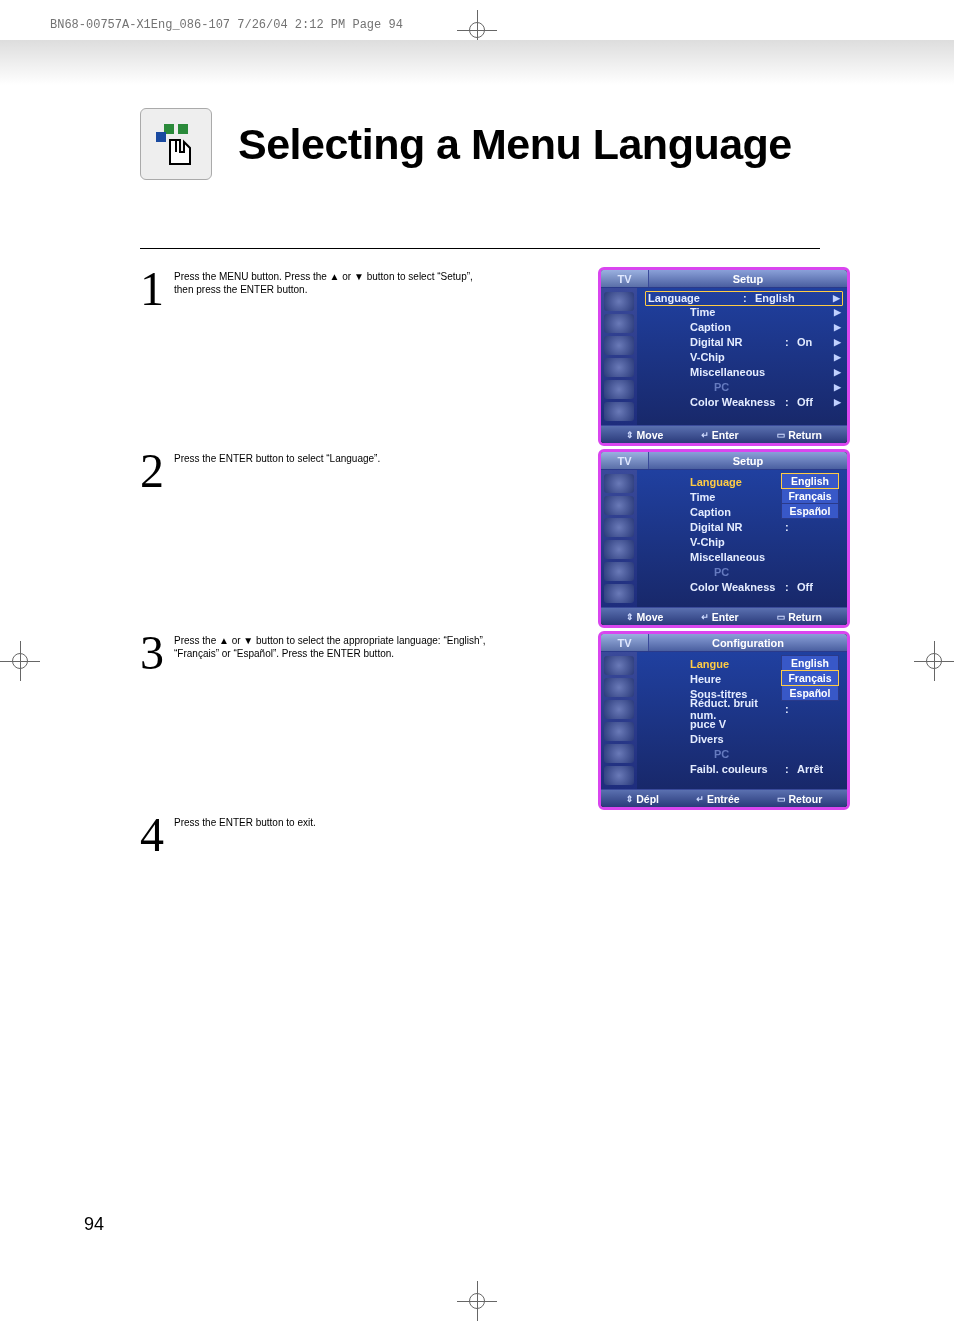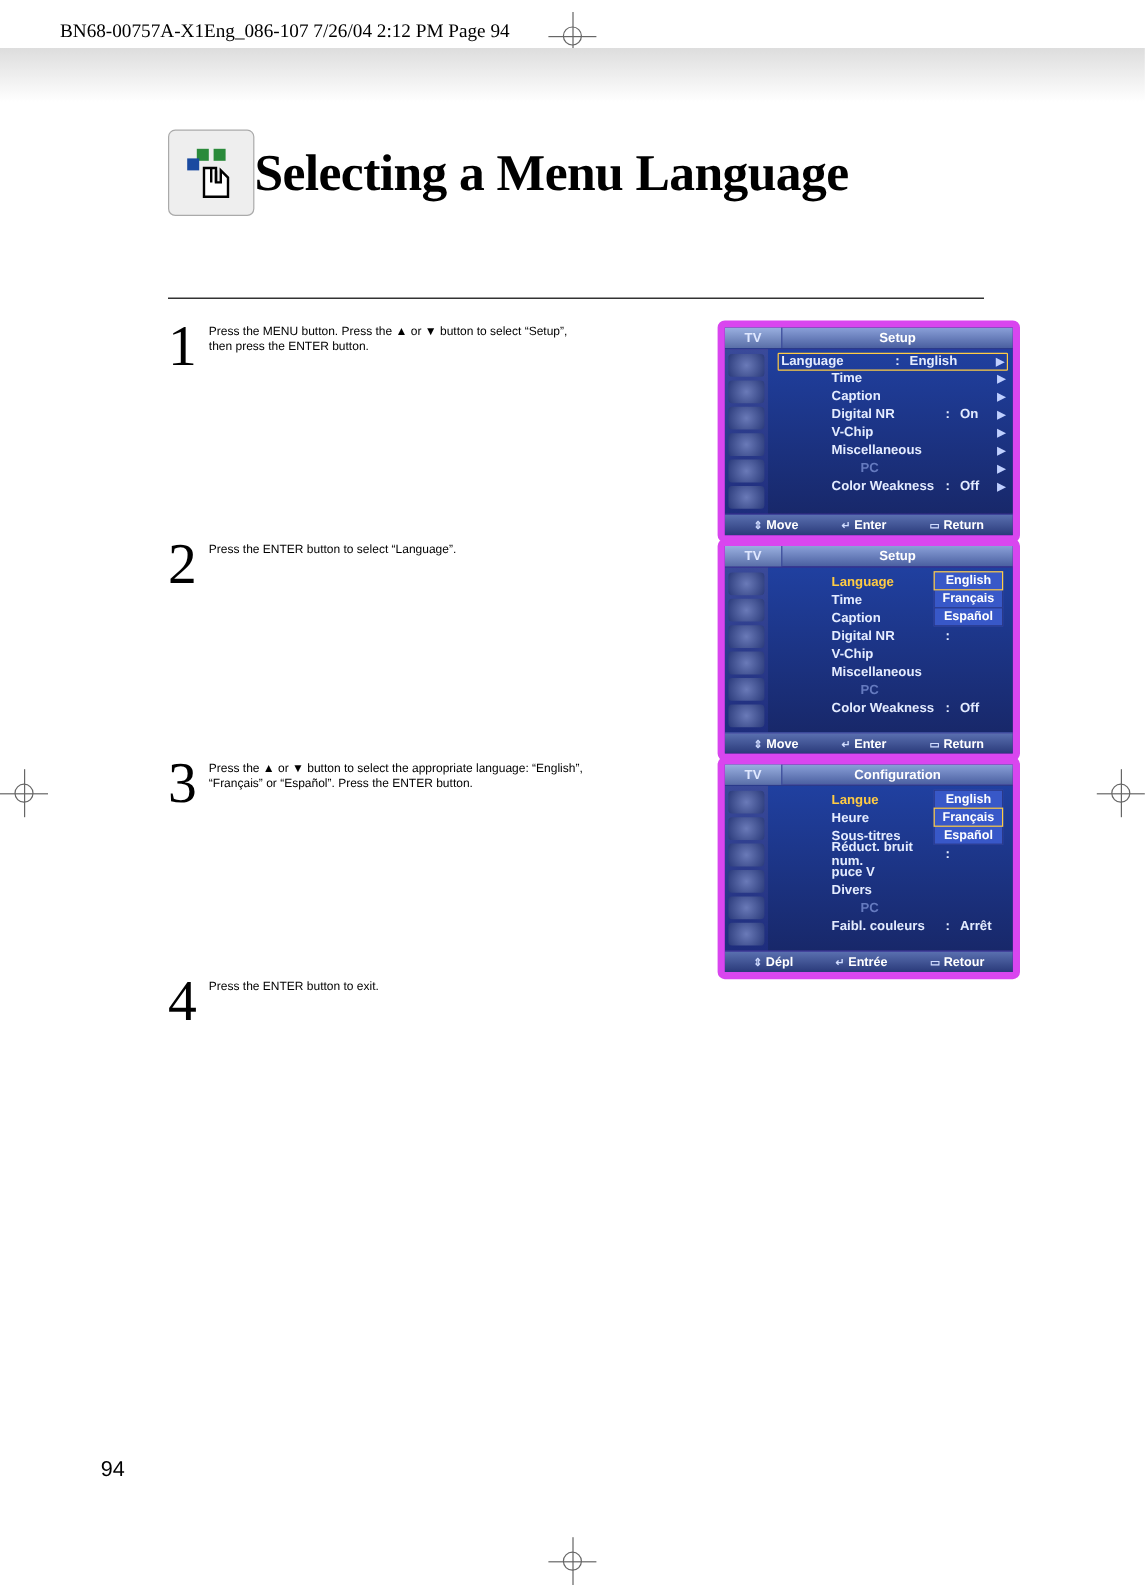--- a/index.html
+++ b/index.html
@@ -7,22 +7,22 @@
     width: 954px;
     height: 1321px;
     background: #fff;
     font-family: Arial, Helvetica, sans-serif;
     position: relative;
     overflow: hidden;
   }
   .crop-header {
     position: absolute;
     top: 18px; left: 50px;
-    font-family: Liberation Serif, serif;
-    font-size: 16px; color: #000000;
+    font-family: Liberation Mono, monospace;
+    font-size: 12px; color: #737373;
   }
   .crop-mark {
     position: absolute; width: 40px; height: 40px;
   }
   .crop-mark::before, .crop-mark::after {
     content: ""; position: absolute; background: #666;
   }
   .crop-mark.top { top: 10px; left: 50%; transform: translateX(-50%); }
   .crop-mark.left { top: 50%; left: 0; transform: translateY(-50%); }
   .crop-mark.right { top: 50%; right: 0; transform: translateY(-50%); }
@@ -42,22 +42,22 @@
     position: absolute; top: 108px; left: 140px; display: flex; align-items: center;
   }
   .title-icon {
     width: 72px; height: 72px; background: #eee;
     border: 1px solid #aaa; border-radius: 6px;
     display: flex; align-items: center; justify-content: center;
     position: relative;
   }
   .title-icon svg { width: 52px; height: 52px; }
   .page-title {
-    font-size: 43px; font-weight: bold; 
-    font-family: Liberation Serif, serif;
+    font-size: 43px; font-weight: bold; margin-left: 26px;
+    font-family: Liberation Sans, sans-serif;
     letter-spacing: -0.5px;
   }
 
   .content { position: absolute; top: 248px; left: 140px; width: 680px; }
   .hr-top { border: none; border-top: 1px solid #000; margin-bottom: 18px; }
 
   .step {
     display: flex; align-items: flex-start;
     margin-bottom: 10px; min-height: 172px;
     position: relative;
@@ -69,29 +69,29 @@
     font-stretch: condensed;
   }
   .step-text {
     font-size: 10px; line-height: 1.25; width: 320px;
     margin-top: 4px;
   }
 
   
   .osd {
     width: 252px;
-    background: #4c1d95;
+    background: #000000;
     border-radius: 6px;
     font-size: 11px;
     color: #fff;
     font-weight: bold;
     position: absolute;
     right: -30px;
     top: 0;
-    border: 6px solid #d946ef;
+    border: 3px solid #d946ef;
     overflow: hidden;
   }
   .osd-header {
     display: flex;
     background: linear-gradient(to bottom, #8aa0d8 0%, #4a5fa0 100%);
     height: 18px; align-items: center;
     border-bottom: 1px solid #2a3a8a;
   }
   .osd-tv {
     width: 48px; text-align: center; color: #e0e8ff;

